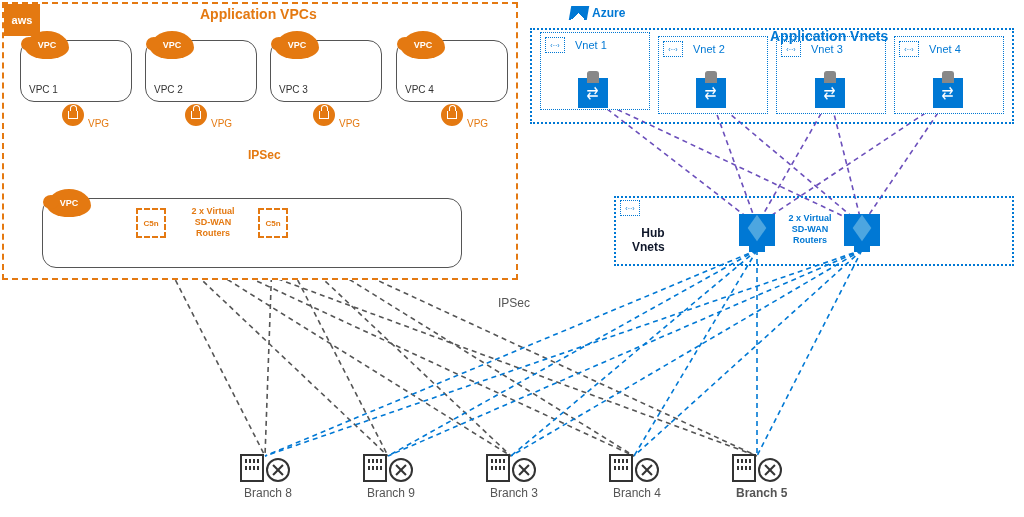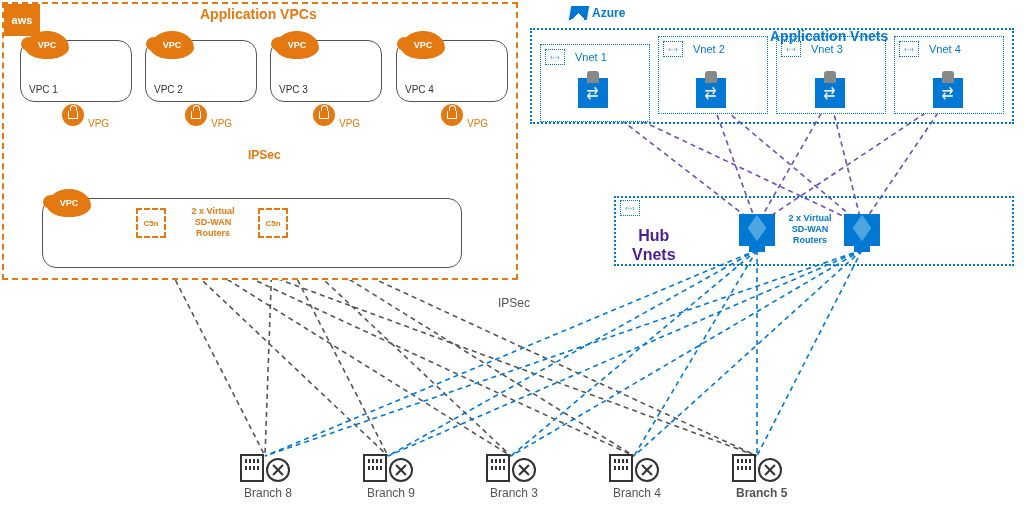--- a/index.html
+++ b/index.html
@@ -89,21 +89,21 @@
   }
   .peering {
     position: absolute; width: 30px; height: 30px; background: #0078D4;
     z-index: 14; display: flex; align-items: center; justify-content: center;
   }
   .peering-lock {
     position: absolute; width: 12px; height: 12px; background: #888;
     border-radius: 3px 3px 0 0; top: -7px; left: 9px;
     border: 1.5px solid #888; border-bottom: none;
   }
-  .hub-vnet-label { color: #4c1d95; font-weight: bold; font-size: 16px; text-align: center; line-height: 1.2; }
+  .hub-vnet-label { color: #0f172a; font-weight: bold; font-size: 12px; text-align: right; line-height: 1.2; }
   .azure-sdwan-label { color: #0078D4; font-weight: bold; font-size: 9px; text-align: center; line-height: 1.2; }
   .vm-icon {
     position: absolute; width: 36px; height: 32px; background: #0078D4;
     z-index: 14;
   }
   .vm-icon::after {
     content: ""; position: absolute; bottom: -6px; left: 10px; width: 16px;
     height: 6px; background: #0078D4;
   }
   .vm-cube {
@@ -252,21 +252,21 @@
   <span>Routers</span>
 </div>
 
 <div class="azure-logo" style="top:6px; left:546px;">
   <div class="azure-logo-mark"></div>
   <span>Azure</span>
 </div>
 <div class="label azure-title" style="top:8px; left:770px;margin-top:20px;">Application Vnets</div>
 <div class="azure-region" style="top:28px; left:530px; width:484px; height:96px;"></div>
 
-<div class="vnet-box" style="top:44px; left:540px; width:110px; height:78px;text-decoration:underline;">
+<div class="vnet-box" style="top:32px; left:540px; width:110px; height:78px;text-decoration:underline;">
   <div class="vnet-icon">‹··›</div>
   <div class="vnet-label">Vnet 1</div>
 </div>
 <div class="peering" style="top:78px; left:578px;">
   <div class="peering-lock"></div>
   <div class="arrows">⇄</div>
 </div>
 
 <div class="vnet-box" style="top:36px; left:658px; width:110px; height:78px;">
   <div class="vnet-icon">‹··›</div>

